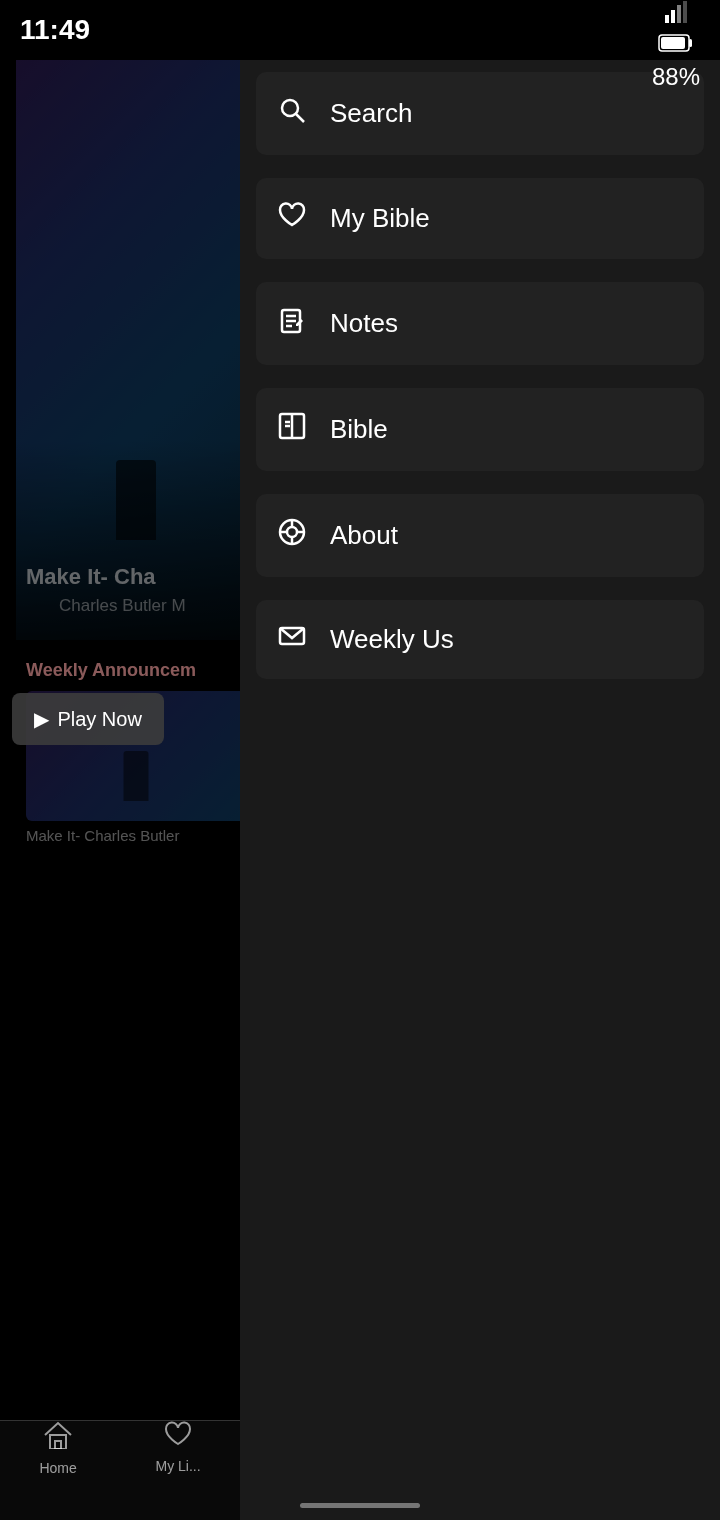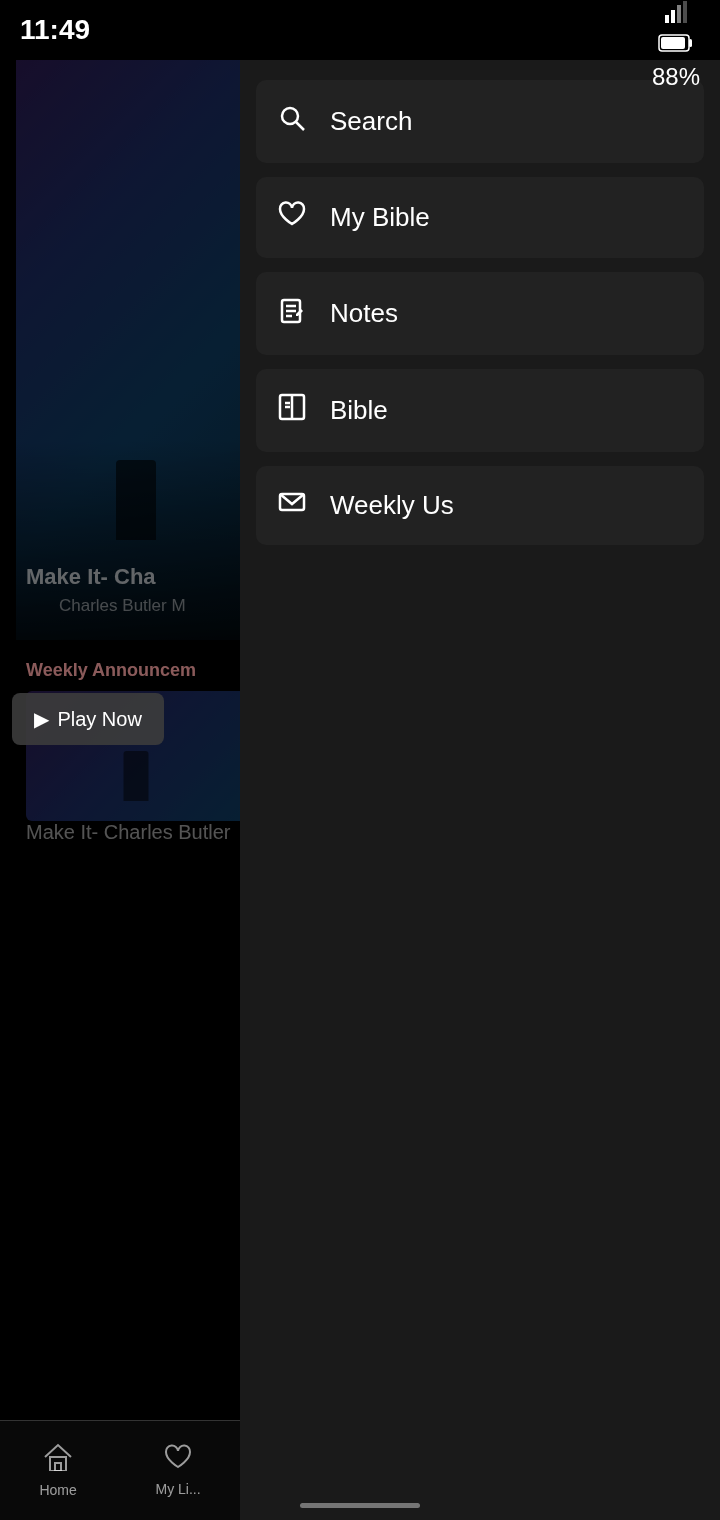--- a/index.html
+++ b/index.html
@@ -131,21 +131,22 @@
       bottom: 20px;
       left: 50%;
       transform: translateX(-50%);
       width: 25px;
       height: 50px;
       background: rgba(0,0,0,0.5);
       border-radius: 3px 3px 0 0;
     }
     .weekly-thumb-label {
       color: rgba(255,255,255,0.6);
-      font-size: 20px;
+      font-size: 15px;
+      margin-top: 6px;
       white-space: nowrap;
       overflow: hidden;
     }
 
     
     .left-overlay {
       position: absolute;
       top: 60px;
       left: 0;
       width: 240px;
@@ -175,24 +176,24 @@
 
     
     .drawer {
       position: absolute;
       top: 60px;
       left: 240px;
       width: 480px;
       height: 1460px;
       background: #1a1a1a;
       z-index: 50;
-      padding: 20px 16px;
+      padding: 12px 16px;
       display: flex;
       flex-direction: column;
-      gap: 14px;
+      gap: 23px;
     }
 
     .drawer-item {
       display: flex;
       align-items: center;
       gap: 22px;
       padding: 24px 20px;
       background: #222;
       border-radius: 10px;
       cursor: pointer;
@@ -217,21 +218,21 @@
 
     
     .bottom-nav {
       position: absolute;
       bottom: 0;
       left: 0;
       width: 240px;
       height: 100px;
       background: rgba(10,10,10,0.95);
       display: flex;
-      align-items: center;
+      align-items: flex-start;
       justify-content: space-around;
       z-index: 20;
       border-top: 1px solid #333;
     }
     .bottom-nav-item {
       display: flex;
       flex-direction: column;
       align-items: center;
       gap: 4px;
       cursor: pointer;
@@ -351,20 +352,33 @@
       <svg width="28" height="28" viewBox="0 0 28 28" fill="none" stroke="white" stroke-width="2.5">
         <rect x="2" y="2" width="24" height="24" rx="2"></rect>
         <line x1="14" y1="2" x2="14" y2="26"></line>
         <line x1="7" y1="10" x2="12" y2="10"></line>
         <line x1="7" y1="14" x2="12" y2="14"></line>
       </svg>
     </span>
     <span class="drawer-item-label">Bible</span>
   </button>
 
+  <button class="drawer-item">
+    <span class="drawer-item-icon">
+      <svg width="28" height="28" viewBox="0 0 28 28" fill="none" stroke="white" stroke-width="2.5">
+        <circle cx="14" cy="14" r="12"></circle>
+        <circle cx="14" cy="14" r="5"></circle>
+        <line x1="14" y1="2" x2="14" y2="9"></line>
+        <line x1="14" y1="19" x2="14" y2="26"></line>
+        <line x1="2" y1="14" x2="9" y2="14"></line>
+        <line x1="19" y1="14" x2="26" y2="14"></line>
+      </svg>
+    </span>
+    <span class="drawer-item-label">About</span>
+  </button>
 
   <button class="drawer-item">
     <span class="drawer-item-icon">
       <svg width="28" height="24" viewBox="0 0 28 24" fill="none" stroke="white" stroke-width="2.5">
         <rect x="2" y="4" width="24" height="16" rx="2"></rect>
         <polyline points="2,4 14,14 26,4"></polyline>
       </svg>
     </span>
     <span class="drawer-item-label">Weekly Us</span>
   </button>

